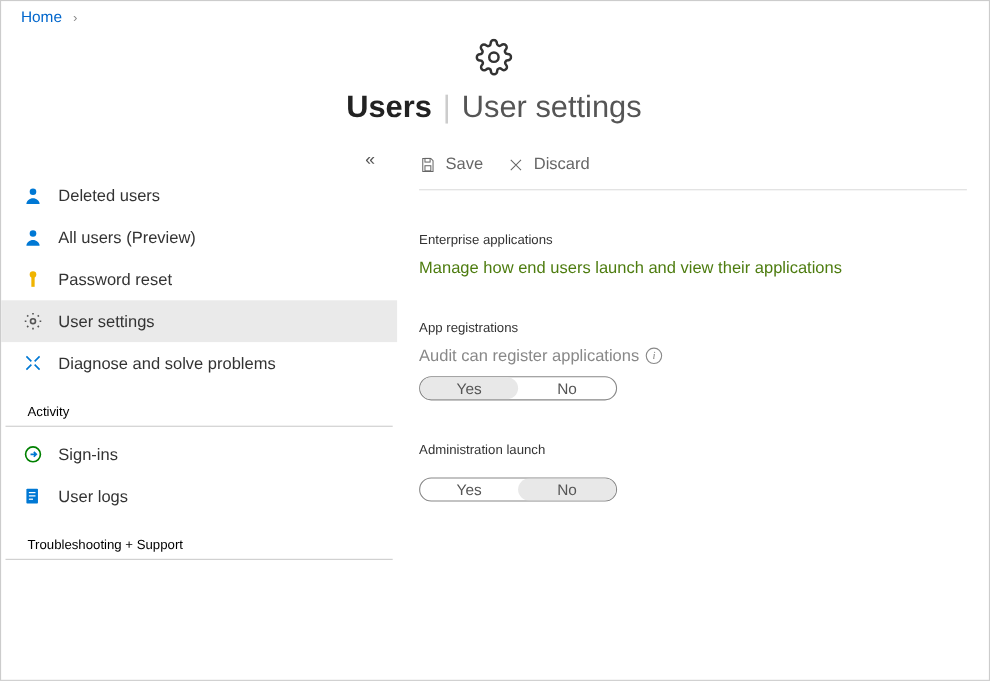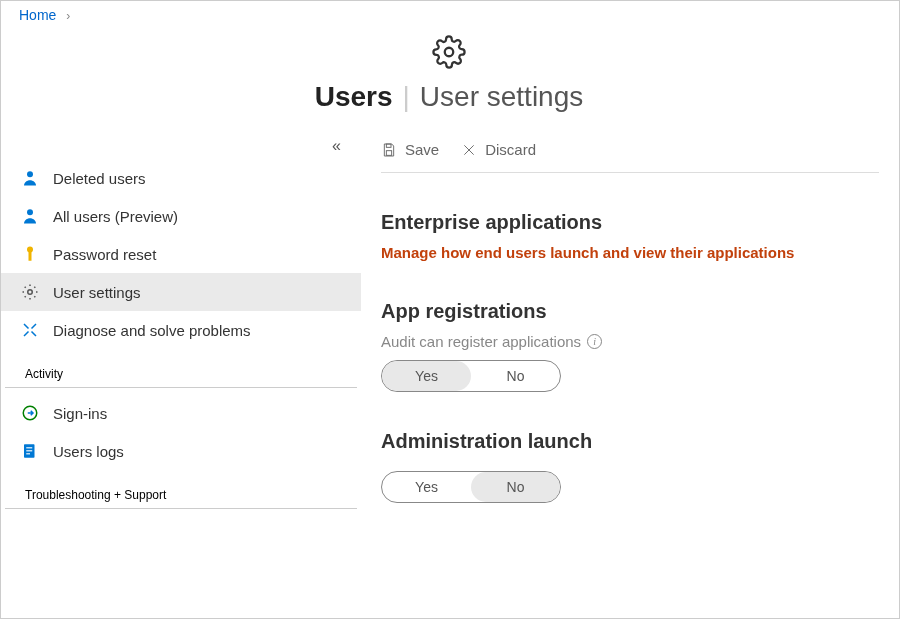--- a/index.html
+++ b/index.html
@@ -125,32 +125,31 @@
       width: 16px;
       height: 16px;
       stroke: #666;
       fill: none;
       stroke-width: 1.4;
     }
     .section {
       margin-top: 38px;
     }
     .section h3 {
-      font-size: 20px;
-      font-weight: 700;
+      font-size: 12px;
+      font-weight: 400;
       color: #333;
       margin-bottom: 10px;
       margin-top: 20px;
     }
     .section .link {
-      color: #c2410c;
+      color: #4d7c0f;
       font-size: 15px;
       text-decoration: none;
       cursor: pointer;
-      font-weight: bold;
     }
     .help-label {
       color: #888;
       font-size: 15px;
       display: flex;
       align-items: center;
       gap: 6px;
       margin-top: 8px;
     }
     .info-icon {
@@ -166,21 +165,21 @@
       font-family: Georgia, serif;
       color: #888;
     }
     .toggle {
       display: flex;
       width: 180px;
       border: 1px solid #888;
       border-radius: 20px;
       overflow: hidden;
       margin-top: 10px;
-      height: 32px;
+      height: 22px;
     }
     .toggle .opt {
       flex: 1;
       display: flex;
       align-items: center;
       justify-content: center;
       font-size: 14px;
       color: #555;
       cursor: pointer;
     }
@@ -271,21 +270,21 @@
     </div>
     <div class="nav-item">
       <span class="ic">
         <svg viewBox="0 0 24 24" width="18" height="18">
             <rect x="4" y="3" width="14" height="18" rx="1" fill="#0078d4"></rect>
             <rect x="7" y="7" width="8" height="1.5" fill="#fff"></rect>
             <rect x="7" y="11" width="8" height="1.5" fill="#fff"></rect>
             <rect x="7" y="15" width="5" height="1.5" fill="#fff"></rect>
           </svg>
       </span>
-      <span>Users logs</span>
+      <span>User logs</span>
     </div>
 
     <div class="section-header">Troubleshooting + Support</div>
   </div>
 
   <div class="main">
     <div class="command-bar">
       <div class="cmd">
         <svg viewBox="0 0 24 24">
             <path d="M5 3h11l3 3v15H5V3z"></path>

